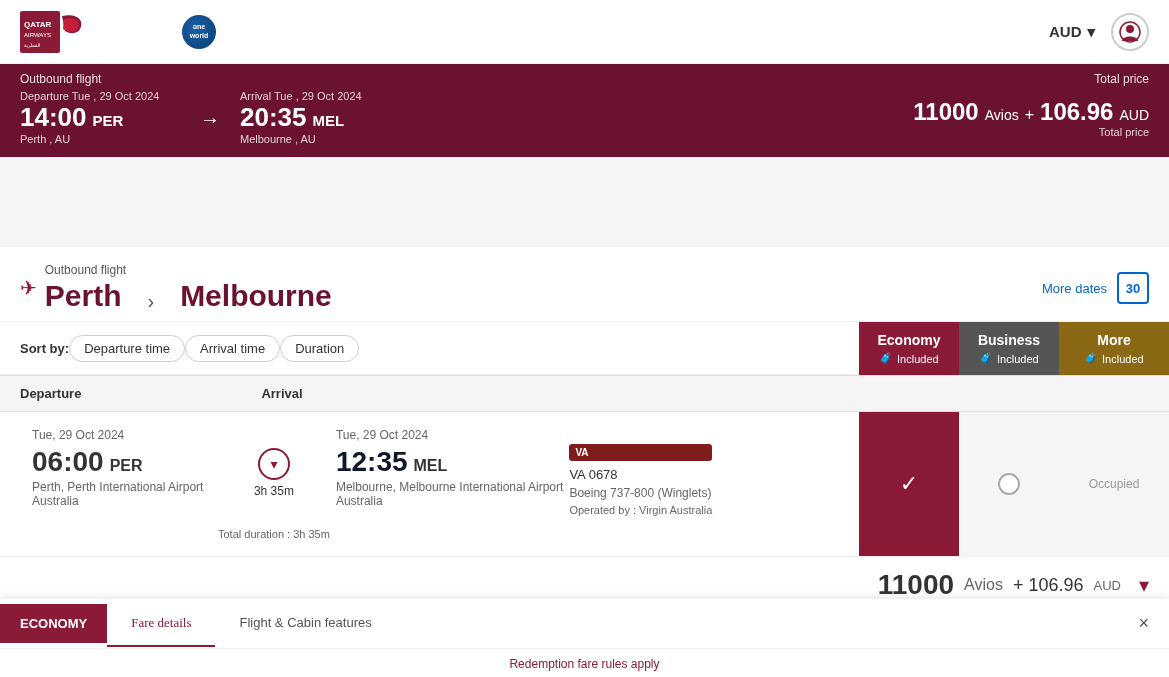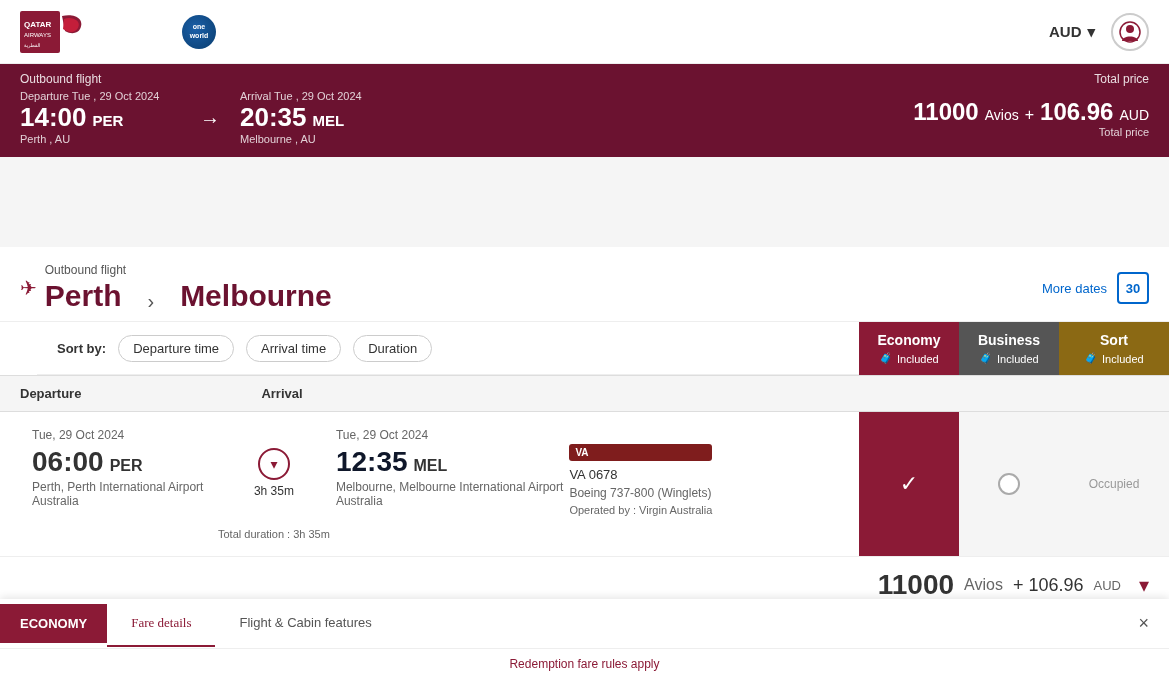--- a/index.html
+++ b/index.html
@@ -57,23 +57,21 @@
       display: flex; align-items: center; justify-content: center;
       font-size: 13px; font-weight: bold; color: #0066cc;
     }
 
     
     .sort-bar {
       background: white;
       padding: 8px 20px;
       display: flex;
       align-items: center;
-      gap: 12px;
       border-bottom: 1px solid #eee;
-      margin-left: 37px;
     }
     .sort-label { font-size: 13px; color: #333; font-weight: bold; }
     .sort-btn {
       padding: 5px 14px;
       border: 1px solid #ccc;
       border-radius: 20px;
       font-size: 13px;
       cursor: pointer;
       background: white;
       color: #333;
@@ -375,21 +373,21 @@
       </div>
     </div>
     <div class="fare-col-business">
       <span class="fare-col-name">Business</span>
       <div class="fare-col-included">
         <span>🧳</span>
         <span>Included</span>
       </div>
     </div>
     <div class="fare-col-first">
-      <span class="fare-col-name">Sort</span>
+      <span class="fare-col-name">More</span>
       <div class="fare-col-included">
         <span>🧳</span>
         <span>Included</span>
       </div>
     </div>
   </div>
 </div>
 
 <div style="display:flex; background:#f5f5f5; border-top:1px solid #ddd; border-bottom:1px solid #ddd;">
   <div style="flex:1; padding:10px 20px; display:flex; gap:180px;">

